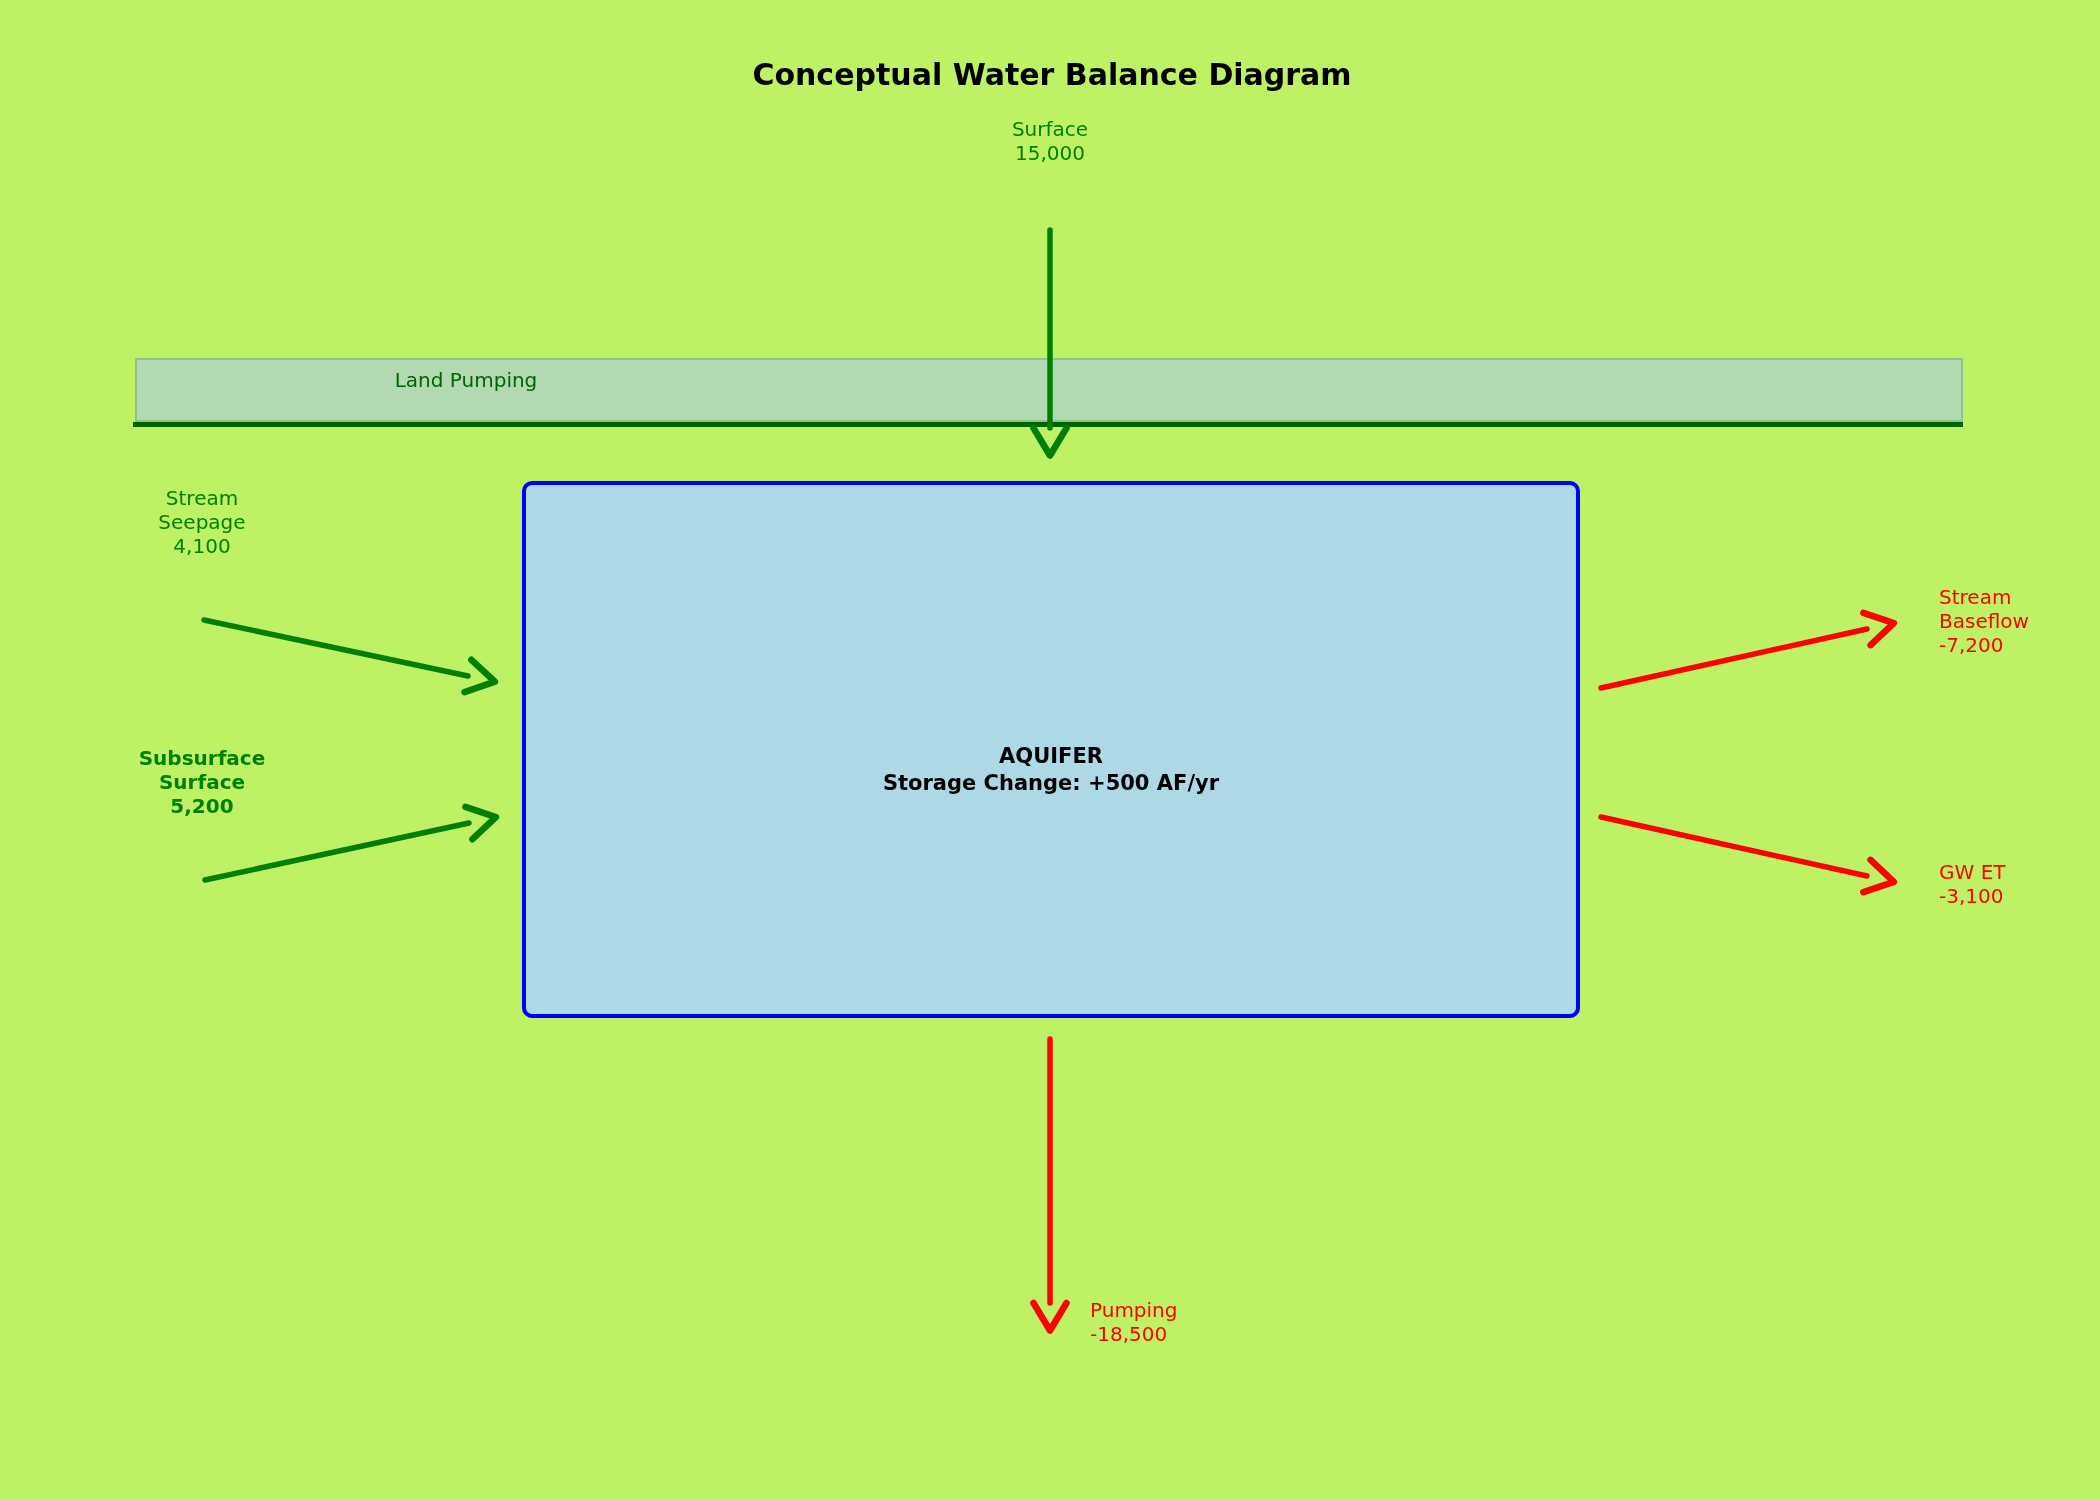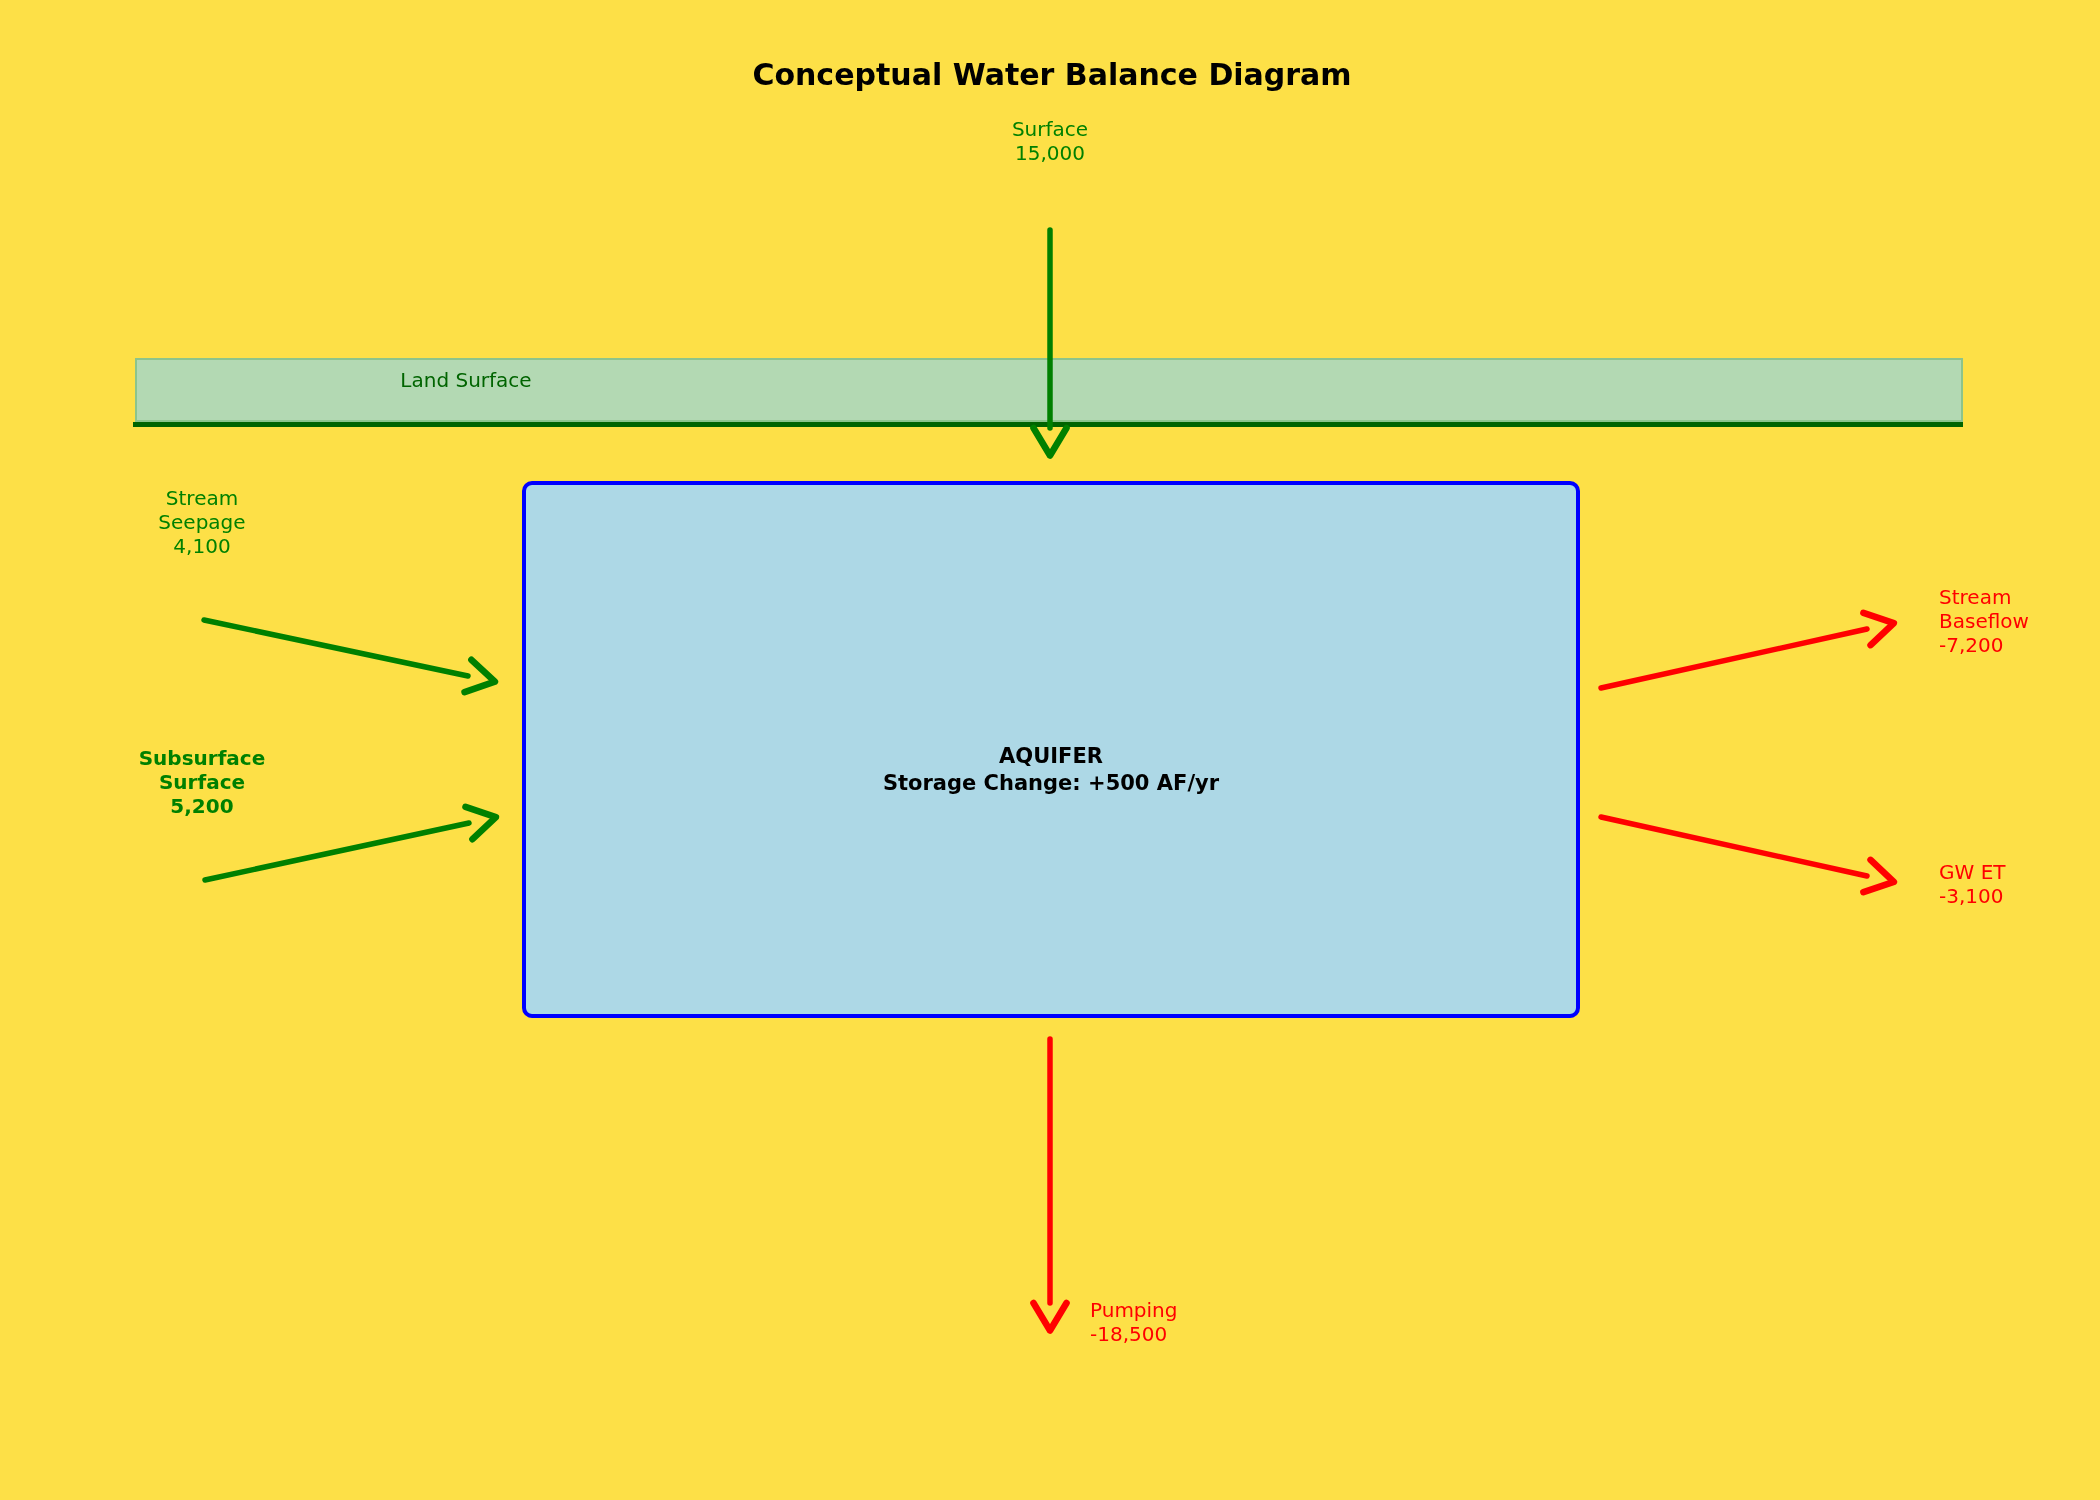--- a/index.html
+++ b/index.html
@@ -1,19 +1,19 @@
 <!DOCTYPE html>
 <html><head>
 <meta charset="utf-8">
 <style>
   html,body{margin:0;padding:0;background:#ffffff;}
   .canvas{
     position:relative;
     width:2100px;height:1500px;
-    background:#fde047;
+    background:#bef264;
     font-family:"DejaVu Sans","Liberation Sans",sans-serif;
     overflow:hidden;
   }
   .lbl{position:absolute;font-size:20px;line-height:24px;}
   .lbl .ln{display:block;}
   .center{text-align:center;}
   .leftalign{text-align:left;}
   .in{color:#008000;}
   .out{color:#ff0000;}
   .title{
@@ -49,21 +49,21 @@
 
   <div class="title">Conceptual Water Balance Diagram</div>
 
   <div class="lbl in center" style="left:950px;top:117px;width:200px;">
     <span class="ln">Surface</span>
     <span class="ln">15,000</span>
   </div>
 
   <div class="land-band"></div>
   <div class="surface-line"></div>
-  <div class="land-label">Land Surface</div>
+  <div class="land-label">Land Pumping</div>
 
   <div class="aquifer-box"></div>
   <div class="aquifer-label">
     <span class="ln" style="display:block;margin-top:16px;">AQUIFER</span>
     <span class="ln" style="display:block;">Storage Change: +500 AF/yr</span>
   </div>
 
   <div class="lbl in center" style="left:82px;top:486px;width:240px;">
     <span class="ln">Stream</span>
     <span class="ln">Seepage</span>

